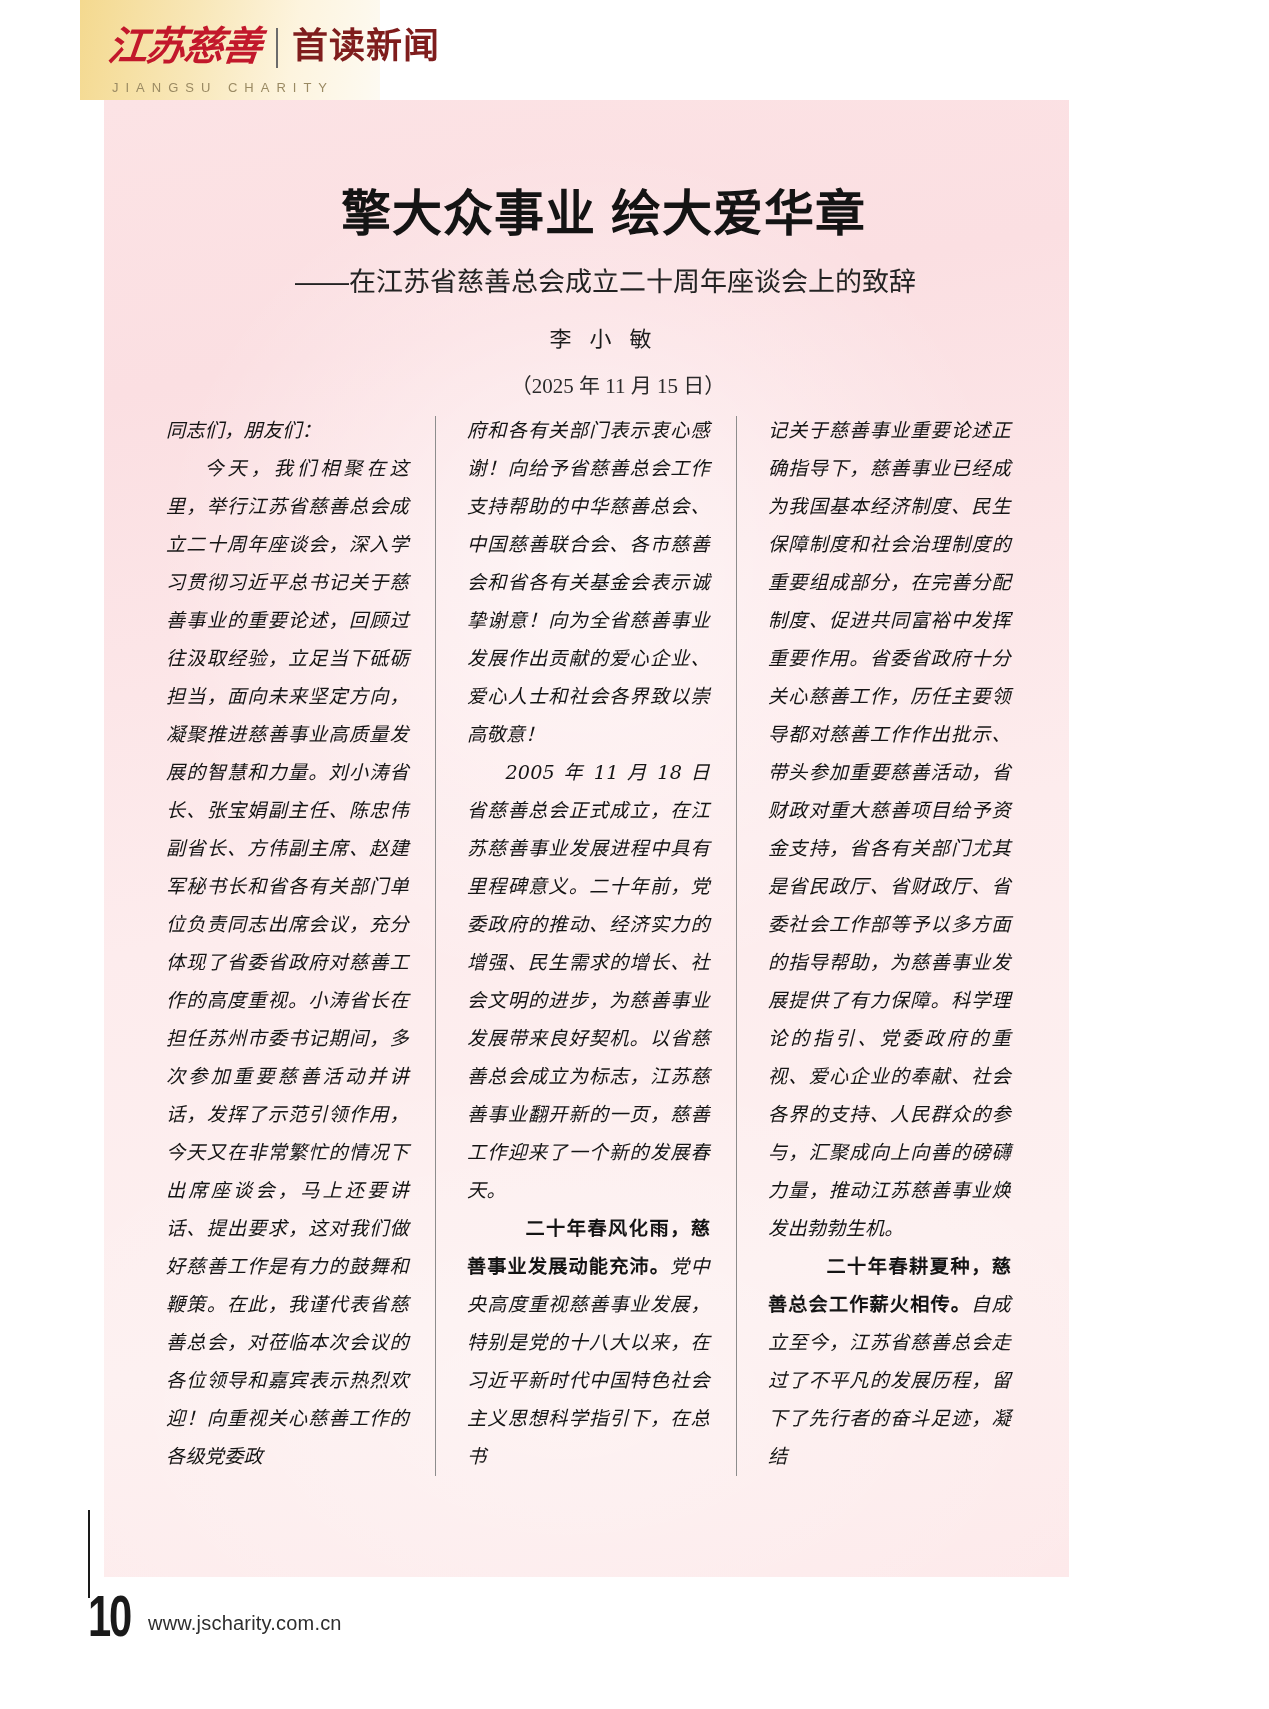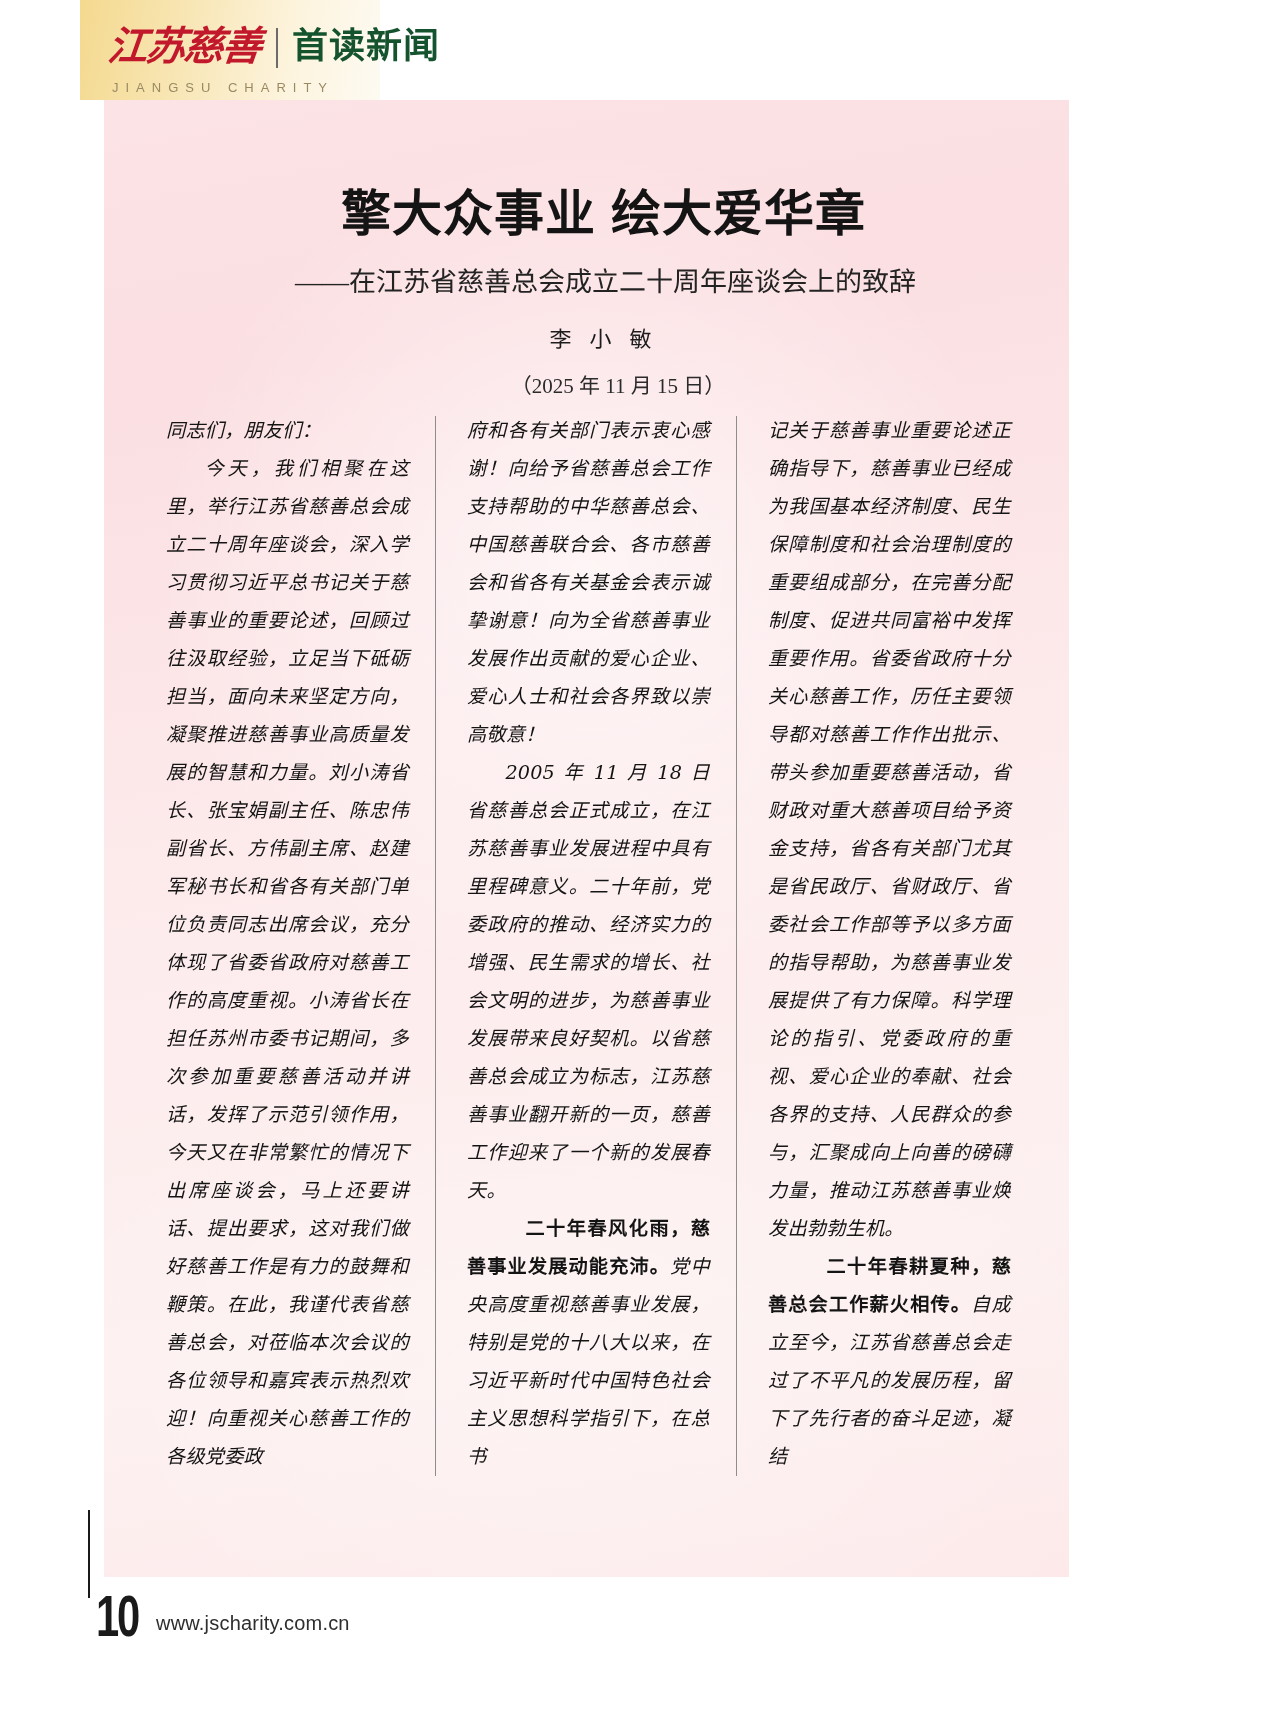--- a/index.html
+++ b/index.html
@@ -56,21 +56,21 @@
   .logo-divider {
     width: 2px;
     height: 40px;
     background: #6b6b6b;
     margin: 2px 14px 0 16px;
   }
   .logo-section {
     font-family: "Liberation Sans", sans-serif;
     font-size: 36px;
     font-weight: bold;
-    color: #14532d;
+    color: #7f1d1d;
     letter-spacing: 1px;
     line-height: 1.12;
     white-space: nowrap;
   }
   .logo-pinyin {
     position: absolute;
     left: 112px; top: 80px;
     font-family: "Liberation Sans", sans-serif;
     font-size: 13px;
     letter-spacing: 7px;
@@ -105,21 +105,21 @@
     font-family: "Liberation Sans", sans-serif;
     font-size: 50px;
     font-weight: bold;
     color: #141414;
     letter-spacing: 1px;
     line-height: 1.18;
     margin: 0;
     white-space: nowrap;
   }
   .doc-subtitle {
-    font-family: Liberation Serif, serif;
+    font-family: Liberation Sans, sans-serif;
     font-size: 27px;
     font-weight: normal;
     color: #232323;
     letter-spacing: 0px;
     margin: 16px 0 0 4px;
     white-space: nowrap;
   }
   .doc-author {
     font-family: "Liberation Sans", sans-serif;
     font-size: 22px;
@@ -172,21 +172,21 @@
     font-family: "Liberation Sans", sans-serif;
     font-weight: bold;
     font-style: normal;
     letter-spacing: 0;
     margin-left: 20px;
   }
 
   
   .footer {
     position: absolute;
-    left: 8px; top: 1585px;
+    left: 0; top: 1585px;
     width: 1008px; height: 70px;
   }
   .page-number {
     position: absolute;
     left: 88px; top: 2px;
     font-family: "Liberation Sans", sans-serif;
     font-size: 58px;
     font-weight: bold;
     color: #1a1a1a;
     letter-spacing: -3px;

